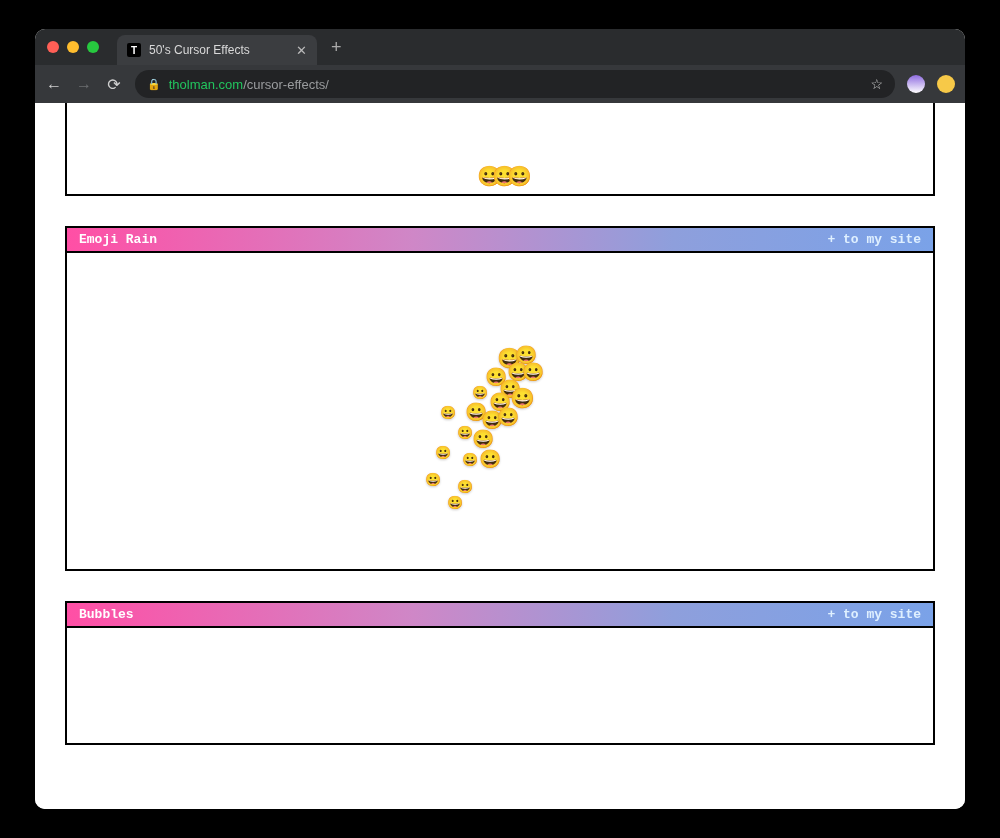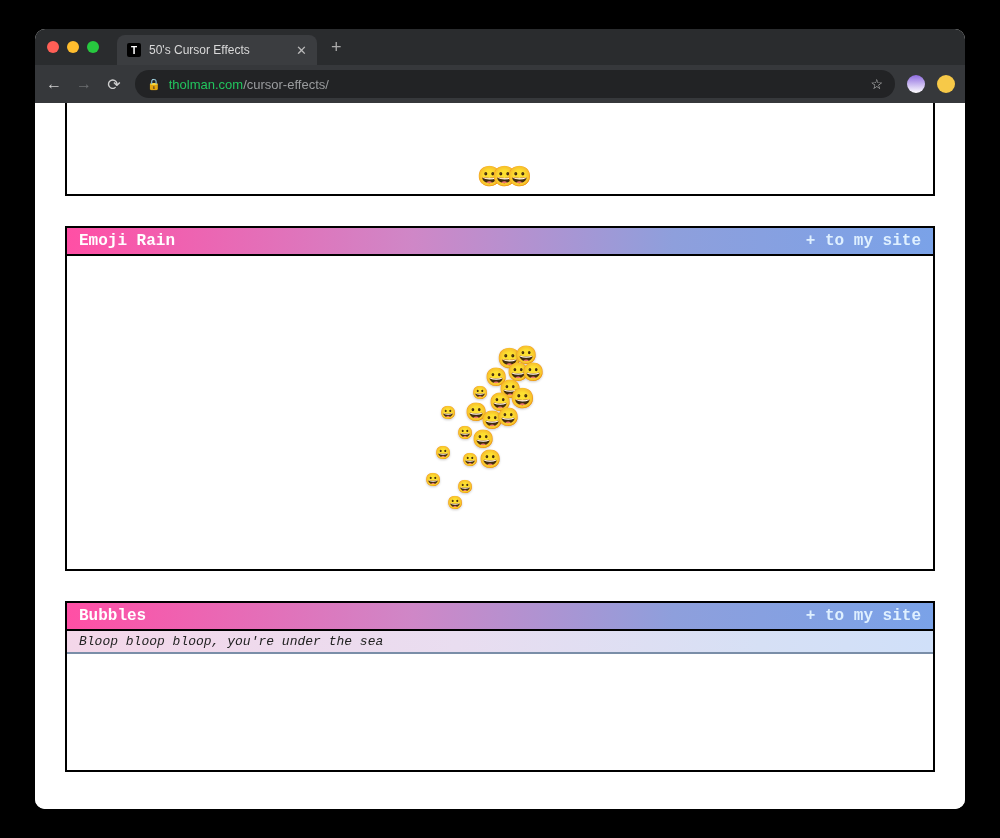--- a/index.html
+++ b/index.html
@@ -96,31 +96,31 @@
       padding: 0 30px;
     }
     .card {
       border: 2px solid #000;
       margin-bottom: 30px;
       background: #fff;
       position: relative;
     }
     .card.top-partial { height: 95px; border-top: none; margin-top: -2px; }
     .card.main { height: 345px; }
-    .card.bottom-partial { height: 171px; }
+    .card.bottom-partial { height: 144px; }
     .card-head {
       display: flex;
       align-items: center;
       justify-content: space-between;
       padding: 4px 12px;
       background: linear-gradient(90deg, #ff4fa5 0%, #cf87c7 40%, #8e9fdc 70%, #7aa2e8 100%);
       border-bottom: 2px solid #000;
       font-family: "Courier New", Courier, monospace;
       font-weight: 700;
-      font-size: 16px;
+      font-size: 13px;
       color: #fff;
     }
     .card-head .addlink { color: #dff0ff; cursor: pointer; text-align: right; }
     .card-desc {
       padding: 3px 12px;
       border-bottom: 2px solid #7a8ea8;
       font-family: "Courier New", Courier, monospace;
       font-style: italic;
       font-size: 13px;
       color: #222;
@@ -203,18 +203,17 @@
         <span class="emoji sm" style="left:358px; top:245px">😀</span>
         <span class="emoji sm" style="left:390px; top:252px">😀</span>
         <span class="emoji sm" style="left:380px; top:268px">😀</span>
       </div>
 
       <div class="card bottom-partial">
         <div class="card-head">
           <span>Bubbles</span>
           <span class="addlink">+ to my site</span>
         </div>
-        <div class="card-desc">Bloop bloop bloop, you're under the sea</div>
       </div>
 
     </div>
   </div>
 </div>
 
 </body></html>

